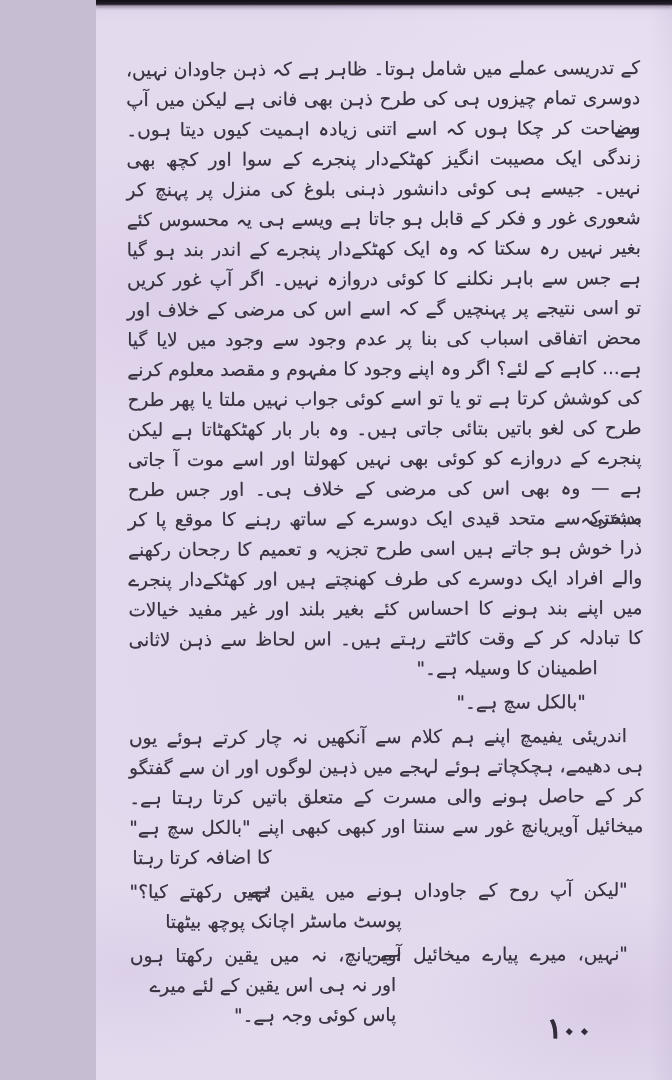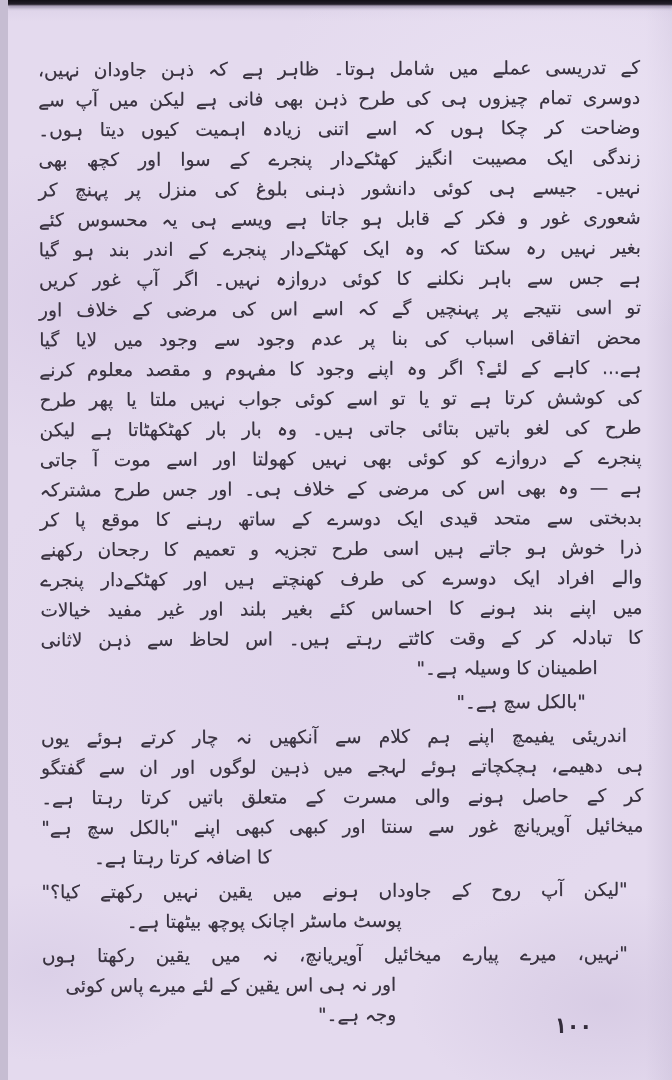--- a/index.html
+++ b/index.html
@@ -5,21 +5,21 @@
   html, body {
     margin: 0;
     padding: 0;
     width: 672px;
     height: 1080px;
     overflow: hidden;
     background: #c6bdd2;
   }
   .page {
     position: relative;
-    width: 664px;
+    width: 576px;
     height: 1080px;
     overflow: hidden;
     background-color: #e4daee;
     background-image:
       radial-gradient(ellipse 320px 220px at 12% 28%, rgba(213,199,228,.55), transparent 70%),
       radial-gradient(ellipse 420px 300px at 82% 12%, rgba(235,227,244,.85), transparent 72%),
       radial-gradient(ellipse 520px 420px at 48% 62%, rgba(218,206,232,.45), transparent 70%),
       radial-gradient(ellipse 260px 150px at 90% 93%, rgba(206,193,221,.55), transparent 75%),
       radial-gradient(ellipse 200px 120px at 6% 90%, rgba(210,198,226,.5), transparent 75%),
       linear-gradient(to left, rgba(186,174,203,.30), rgba(186,174,203,0) 4%),
@@ -61,22 +61,22 @@
   }
   .short {
     text-align: right;
   }
   .gap-sm { margin-top: 4px; }
   .page-number {
     position: absolute;
     top: 1014px;
     right: 80px;
     direction: rtl;
-    font-family: Liberation Mono, monospace;
-    font-size: 21px;
+    font-family: Liberation Serif, serif;
+    font-size: 26px;
     font-weight: bold;
     letter-spacing: 2px;
     color: #332c3a;
     text-shadow: 0.3px 0.3px 0.4px rgba(50,42,58,.6);
   }
 </style>
 </head>
 <body>
 
 <div class="page">

